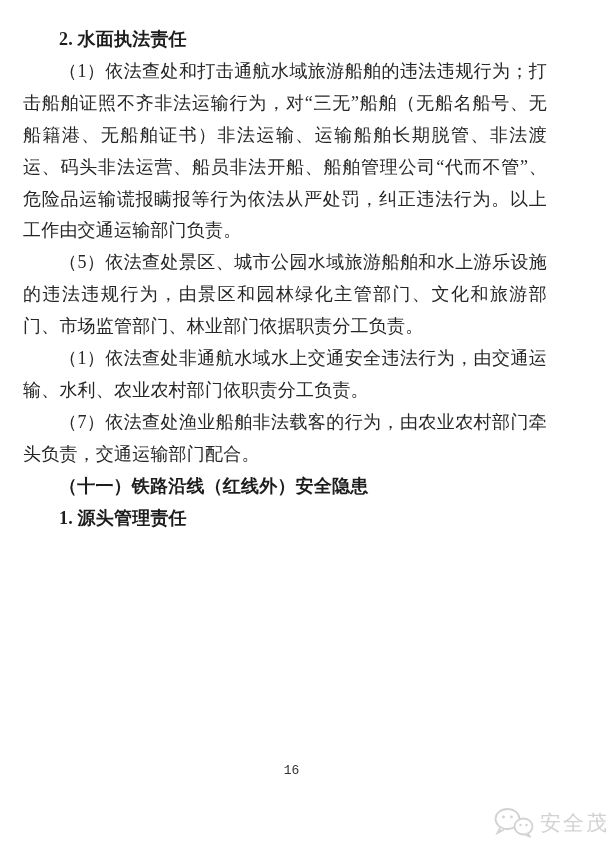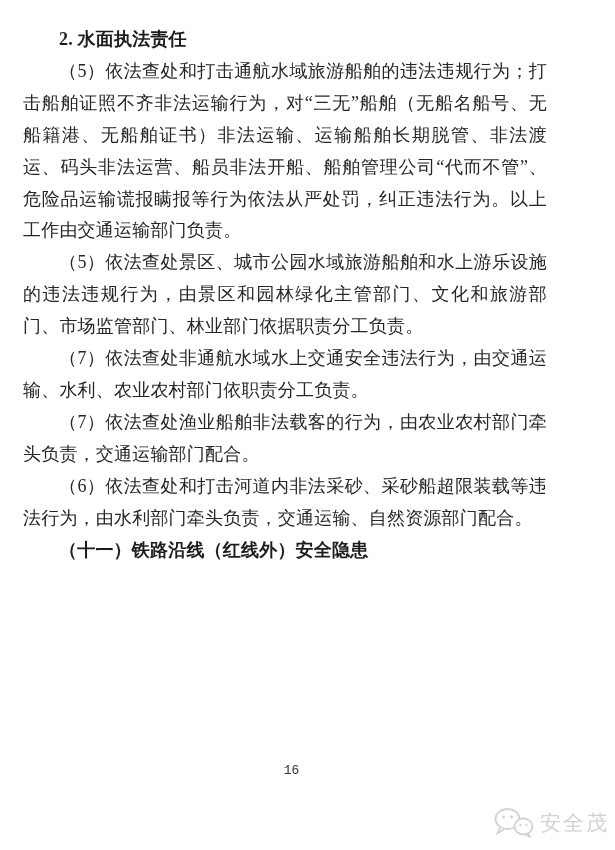--- a/index.html
+++ b/index.html
@@ -59,26 +59,26 @@
   }
   .wm svg { display: block; }
 </style>
 </head>
 <body>
 
 <div class="page">
 
   <main class="doc">
     <p class="h">2. 水面执法责任</p>
-    <p class="b">（5）依法查处和打击通航水域旅游船舶的违法违规行为；打击船舶证照不齐非法运输行为，对“三无”船舶（无船名船号、无船籍港、无船舶证书）非法运输、运输船舶长期脱管、非法渡运、码头非法运营、船员非法开船、船舶管理公司“代而不管”、危险品运输谎报瞒报等行为依法从严处罚，纠正违法行为。以上工作由交通运输部门负责。</p>
+    <p class="b">（1）依法查处和打击通航水域旅游船舶的违法违规行为；打击船舶证照不齐非法运输行为，对“三无”船舶（无船名船号、无船籍港、无船舶证书）非法运输、运输船舶长期脱管、非法渡运、码头非法运营、船员非法开船、船舶管理公司“代而不管”、危险品运输谎报瞒报等行为依法从严处罚，纠正违法行为。以上工作由交通运输部门负责。</p>
     <p class="b">（5）依法查处景区、城市公园水域旅游船舶和水上游乐设施的违法违规行为，由景区和园林绿化主管部门、文化和旅游部门、市场监管部门、林业部门依据职责分工负责。</p>
-    <p class="b">（7）依法查处非通航水域水上交通安全违法行为，由交通运输、水利、农业农村部门依职责分工负责。</p>
+    <p class="b">（1）依法查处非通航水域水上交通安全违法行为，由交通运输、水利、农业农村部门依职责分工负责。</p>
     <p class="b">（7）依法查处渔业船舶非法载客的行为，由农业农村部门牵头负责，交通运输部门配合。</p>
-    <p class="b">（6）依法查处和打击河道内非法采砂、采砂船超限装载等违法行为，由水利部门牵头负责，交通运输、自然资源部门配合。</p>
     <p class="h">（十一）铁路沿线（红线外）安全隐患</p>
+    <p class="h">1. 源头管理责任</p>
   </main>
 
   <div class="pageno">16</div>
 
   <div class="wm">
     <span>
       <svg width="42" height="32" viewBox="0 0 42 32" aria-hidden="true">
         <g stroke="#d2d2d2" stroke-width="1.8" fill="#ffffff">
           <ellipse cx="14.5" cy="12" rx="12" ry="10"></ellipse>
           <path d="M7.5 20.5 L4.5 26 L11 22.5" fill="#ffffff"></path>

